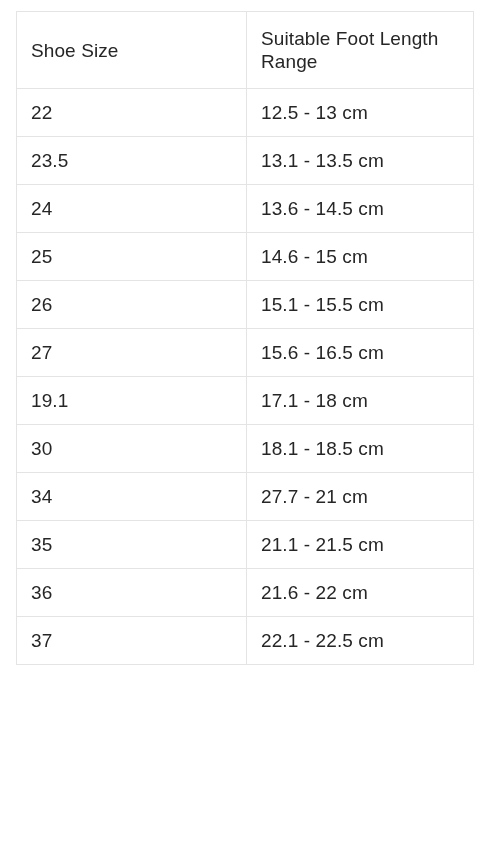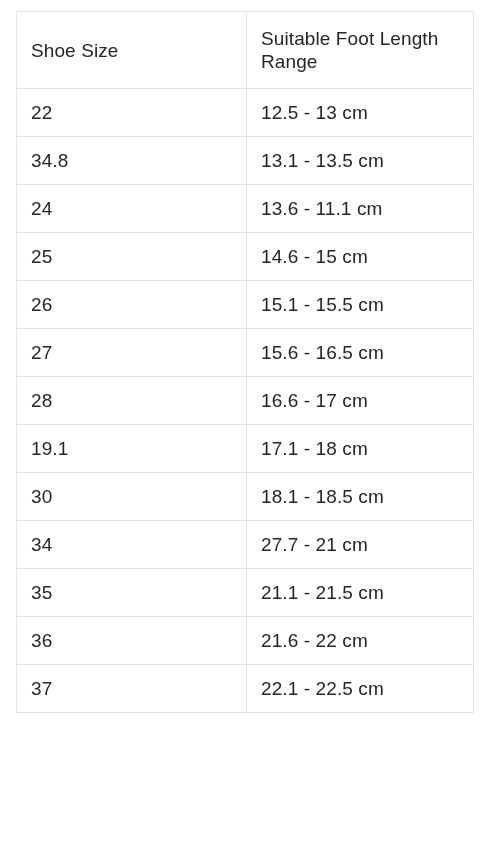--- a/index.html
+++ b/index.html
@@ -76,42 +76,38 @@
           <span class="hdr-text">Suitable Foot Length Range</span>
         </th>
       </tr>
     </thead>
     <tbody>
       <tr>
         <td>22</td>
         <td>12.5 - 13 cm</td>
       </tr>
       <tr>
-        <td>34.8</td>
+        <td>23.5</td>
         <td>13.1 - 13.5 cm</td>
       </tr>
       <tr>
         <td>24</td>
-        <td>13.6 - 11.1 cm</td>
+        <td>13.6 - 14.5 cm</td>
       </tr>
       <tr>
         <td>25</td>
         <td>14.6 - 15 cm</td>
       </tr>
       <tr>
         <td>26</td>
         <td>15.1 - 15.5 cm</td>
       </tr>
       <tr>
         <td>27</td>
         <td>15.6 - 16.5 cm</td>
-      </tr>
-      <tr>
-        <td>28</td>
-        <td>16.6 - 17 cm</td>
       </tr>
       <tr>
         <td>19.1</td>
         <td>17.1 - 18 cm</td>
       </tr>
       <tr>
         <td>30</td>
         <td>18.1 - 18.5 cm</td>
       </tr>
       <tr>

